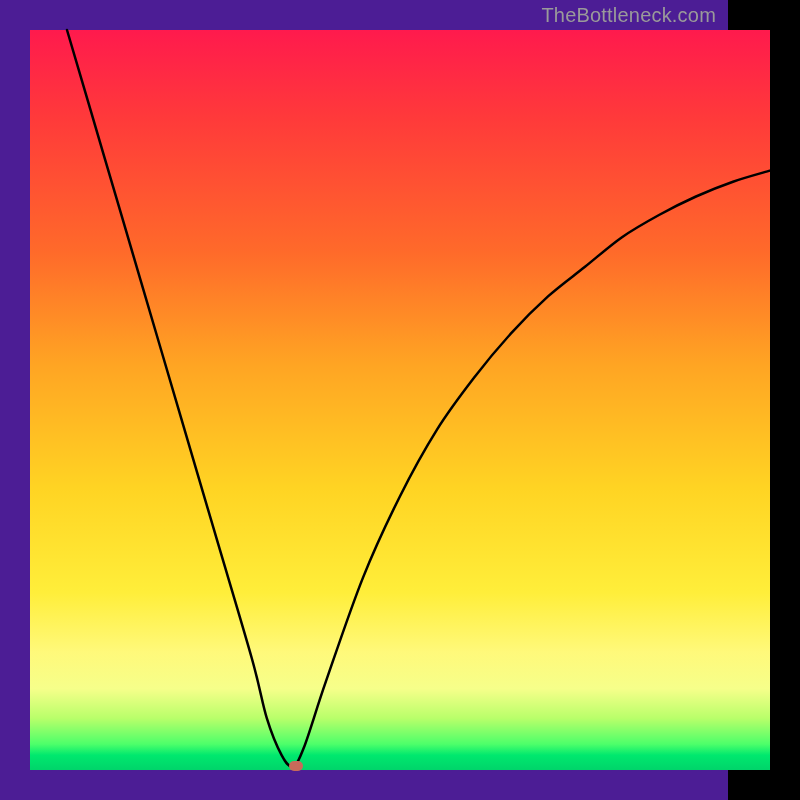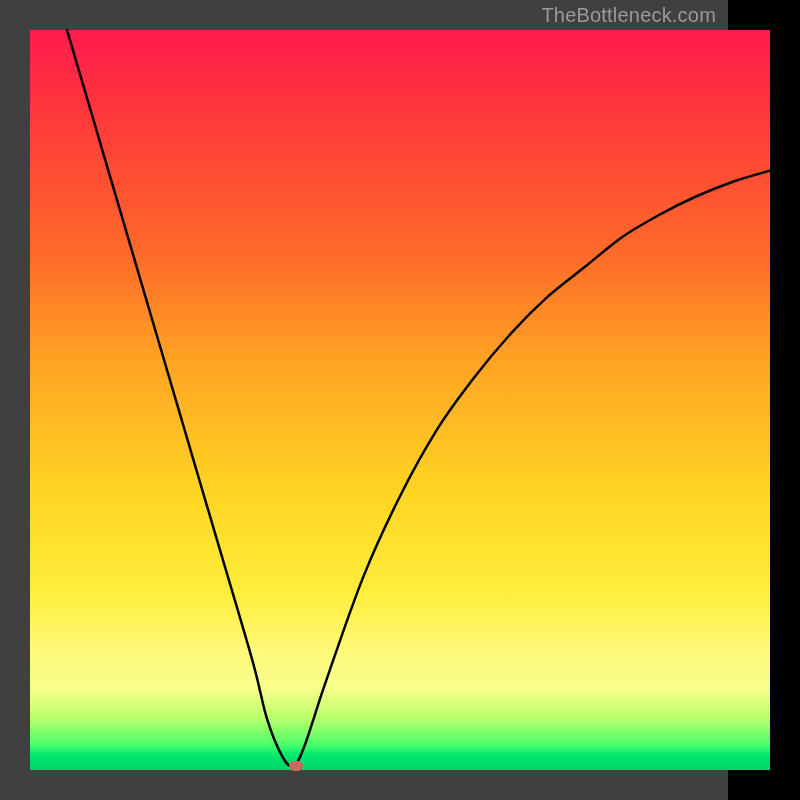--- a/index.html
+++ b/index.html
@@ -8,21 +8,21 @@
     width: 800px;
     height: 800px;
     background: #000;
     font-family: Arial, Helvetica, sans-serif;
     overflow: hidden;
   }
   .frame {
     position: relative;
     width: 728px;
     height: 800px;
-    background: #404040;
+    background: #4c1d95;
   }
   .plot-area {
     position: absolute;
     left: 30px;
     top: 30px;
     width: 740px;
     height: 740px;
     
     background: linear-gradient(
       to bottom,

